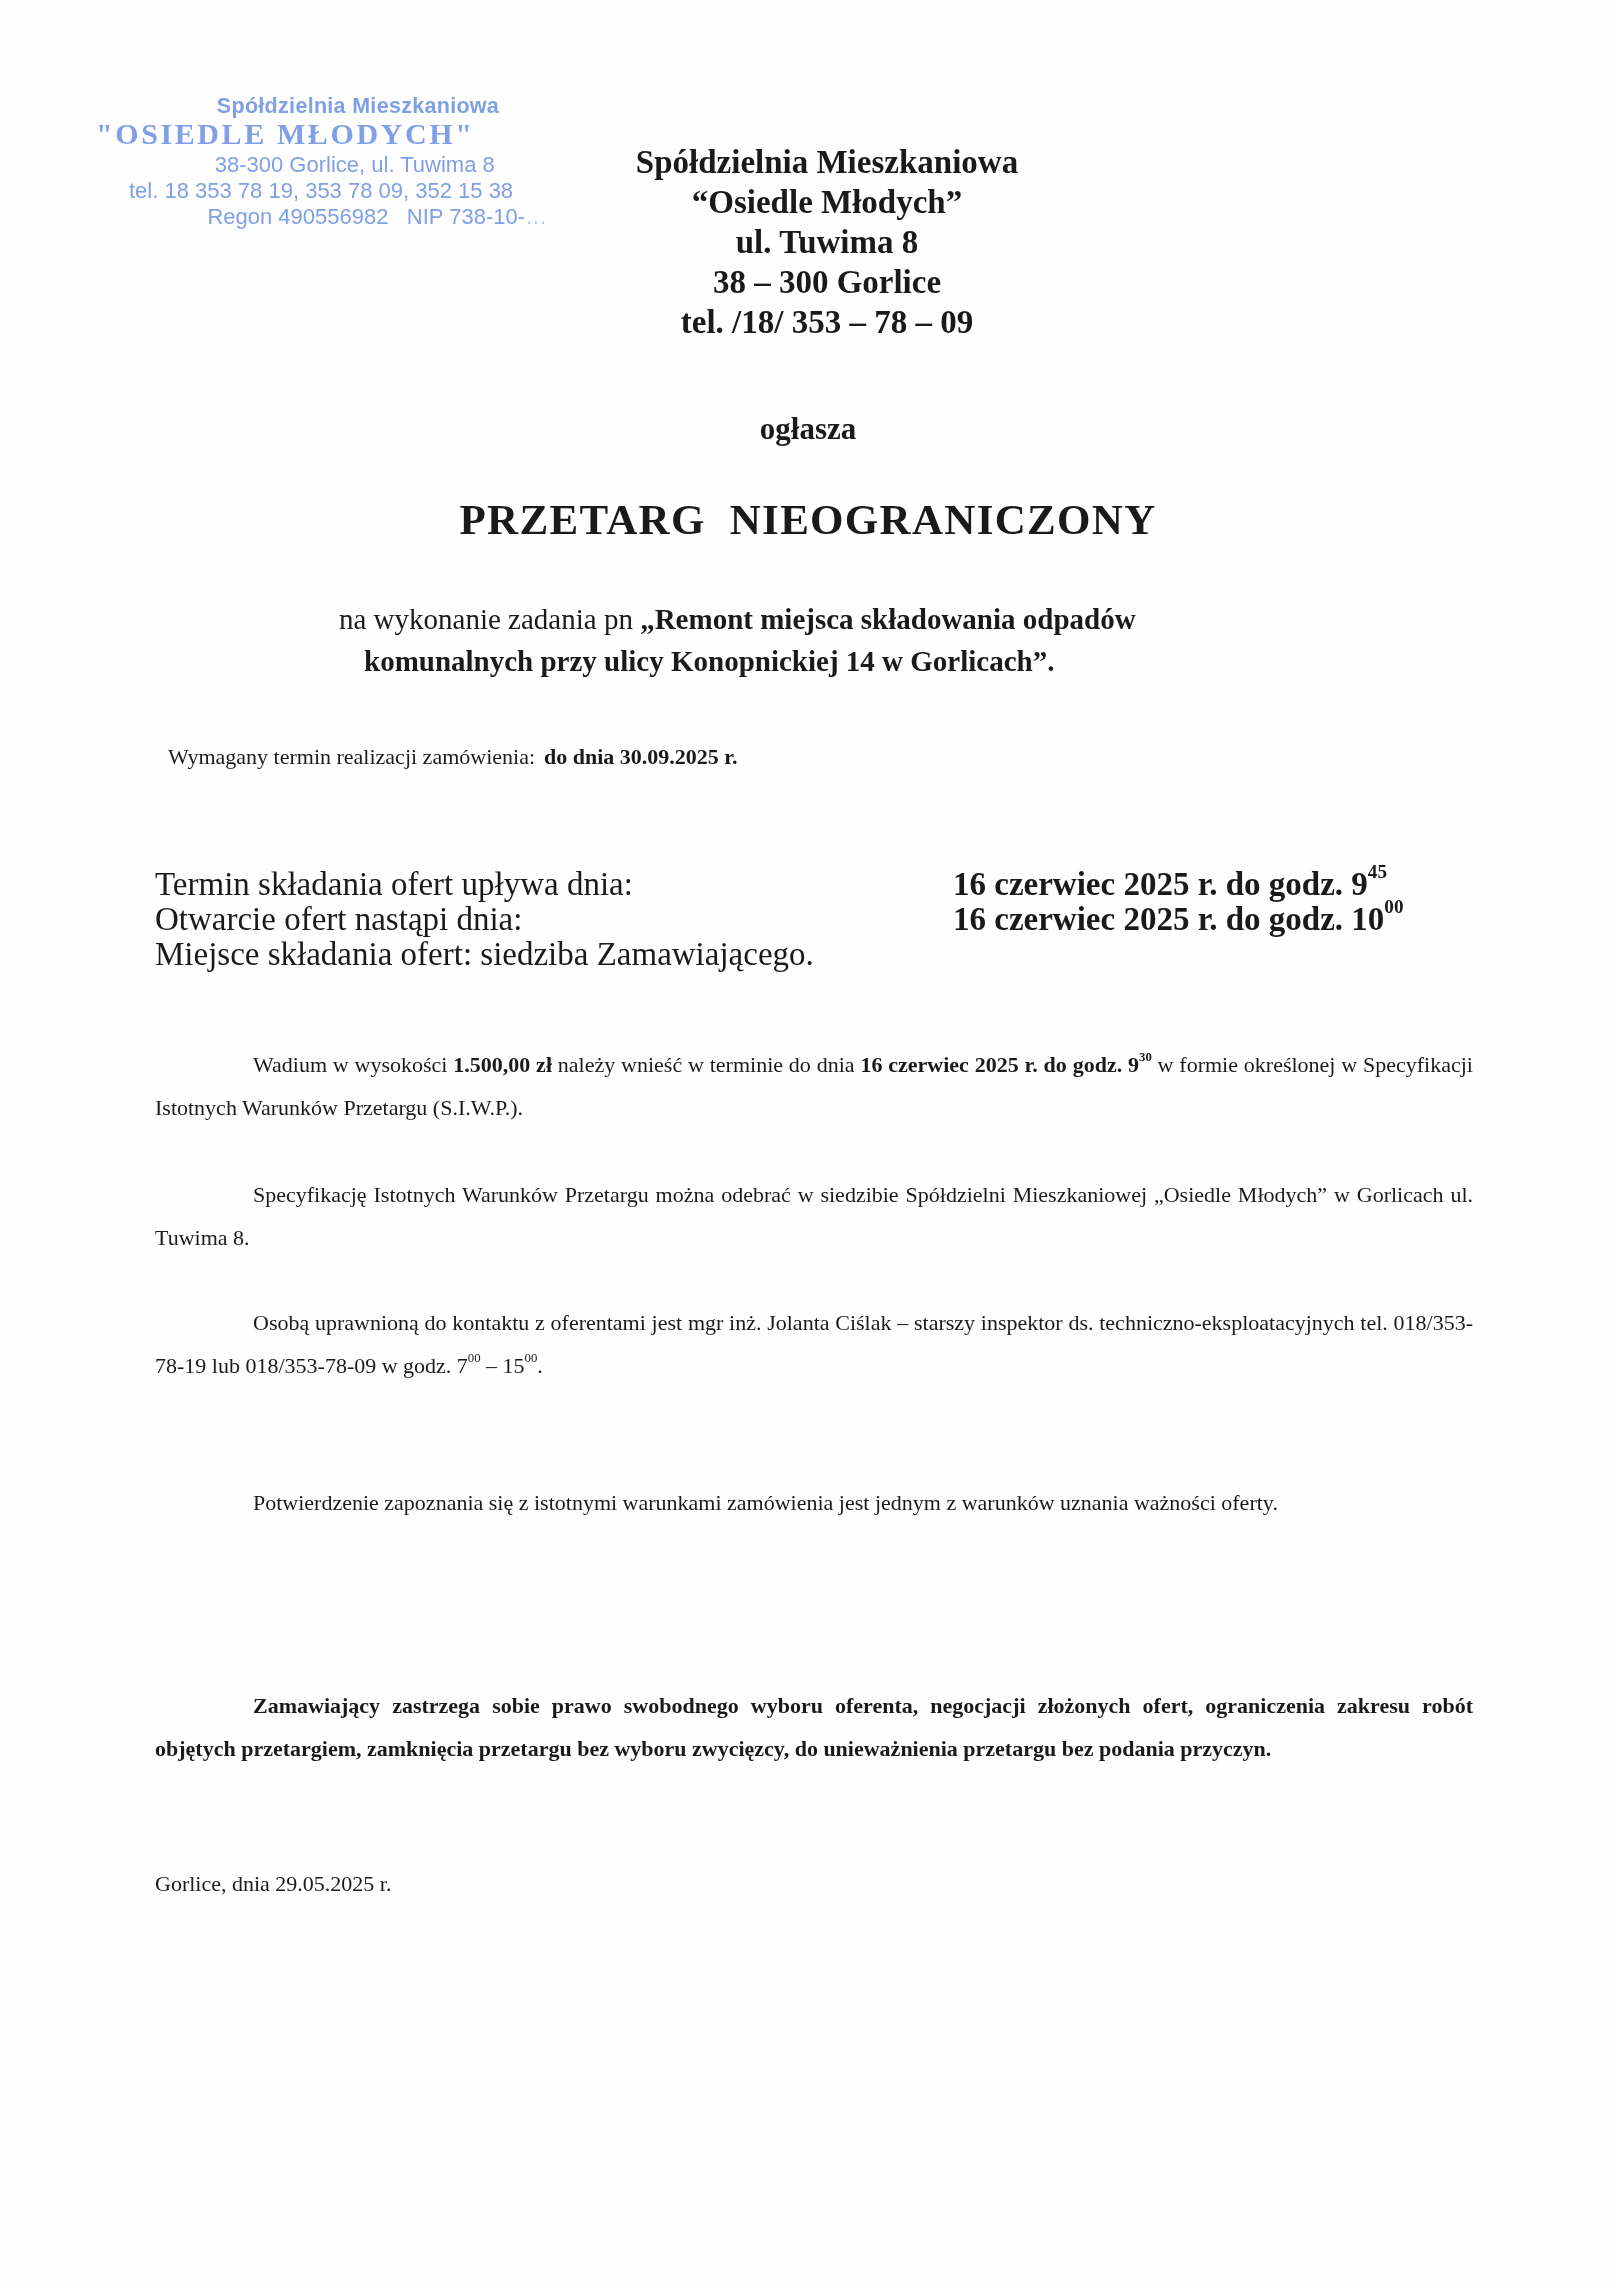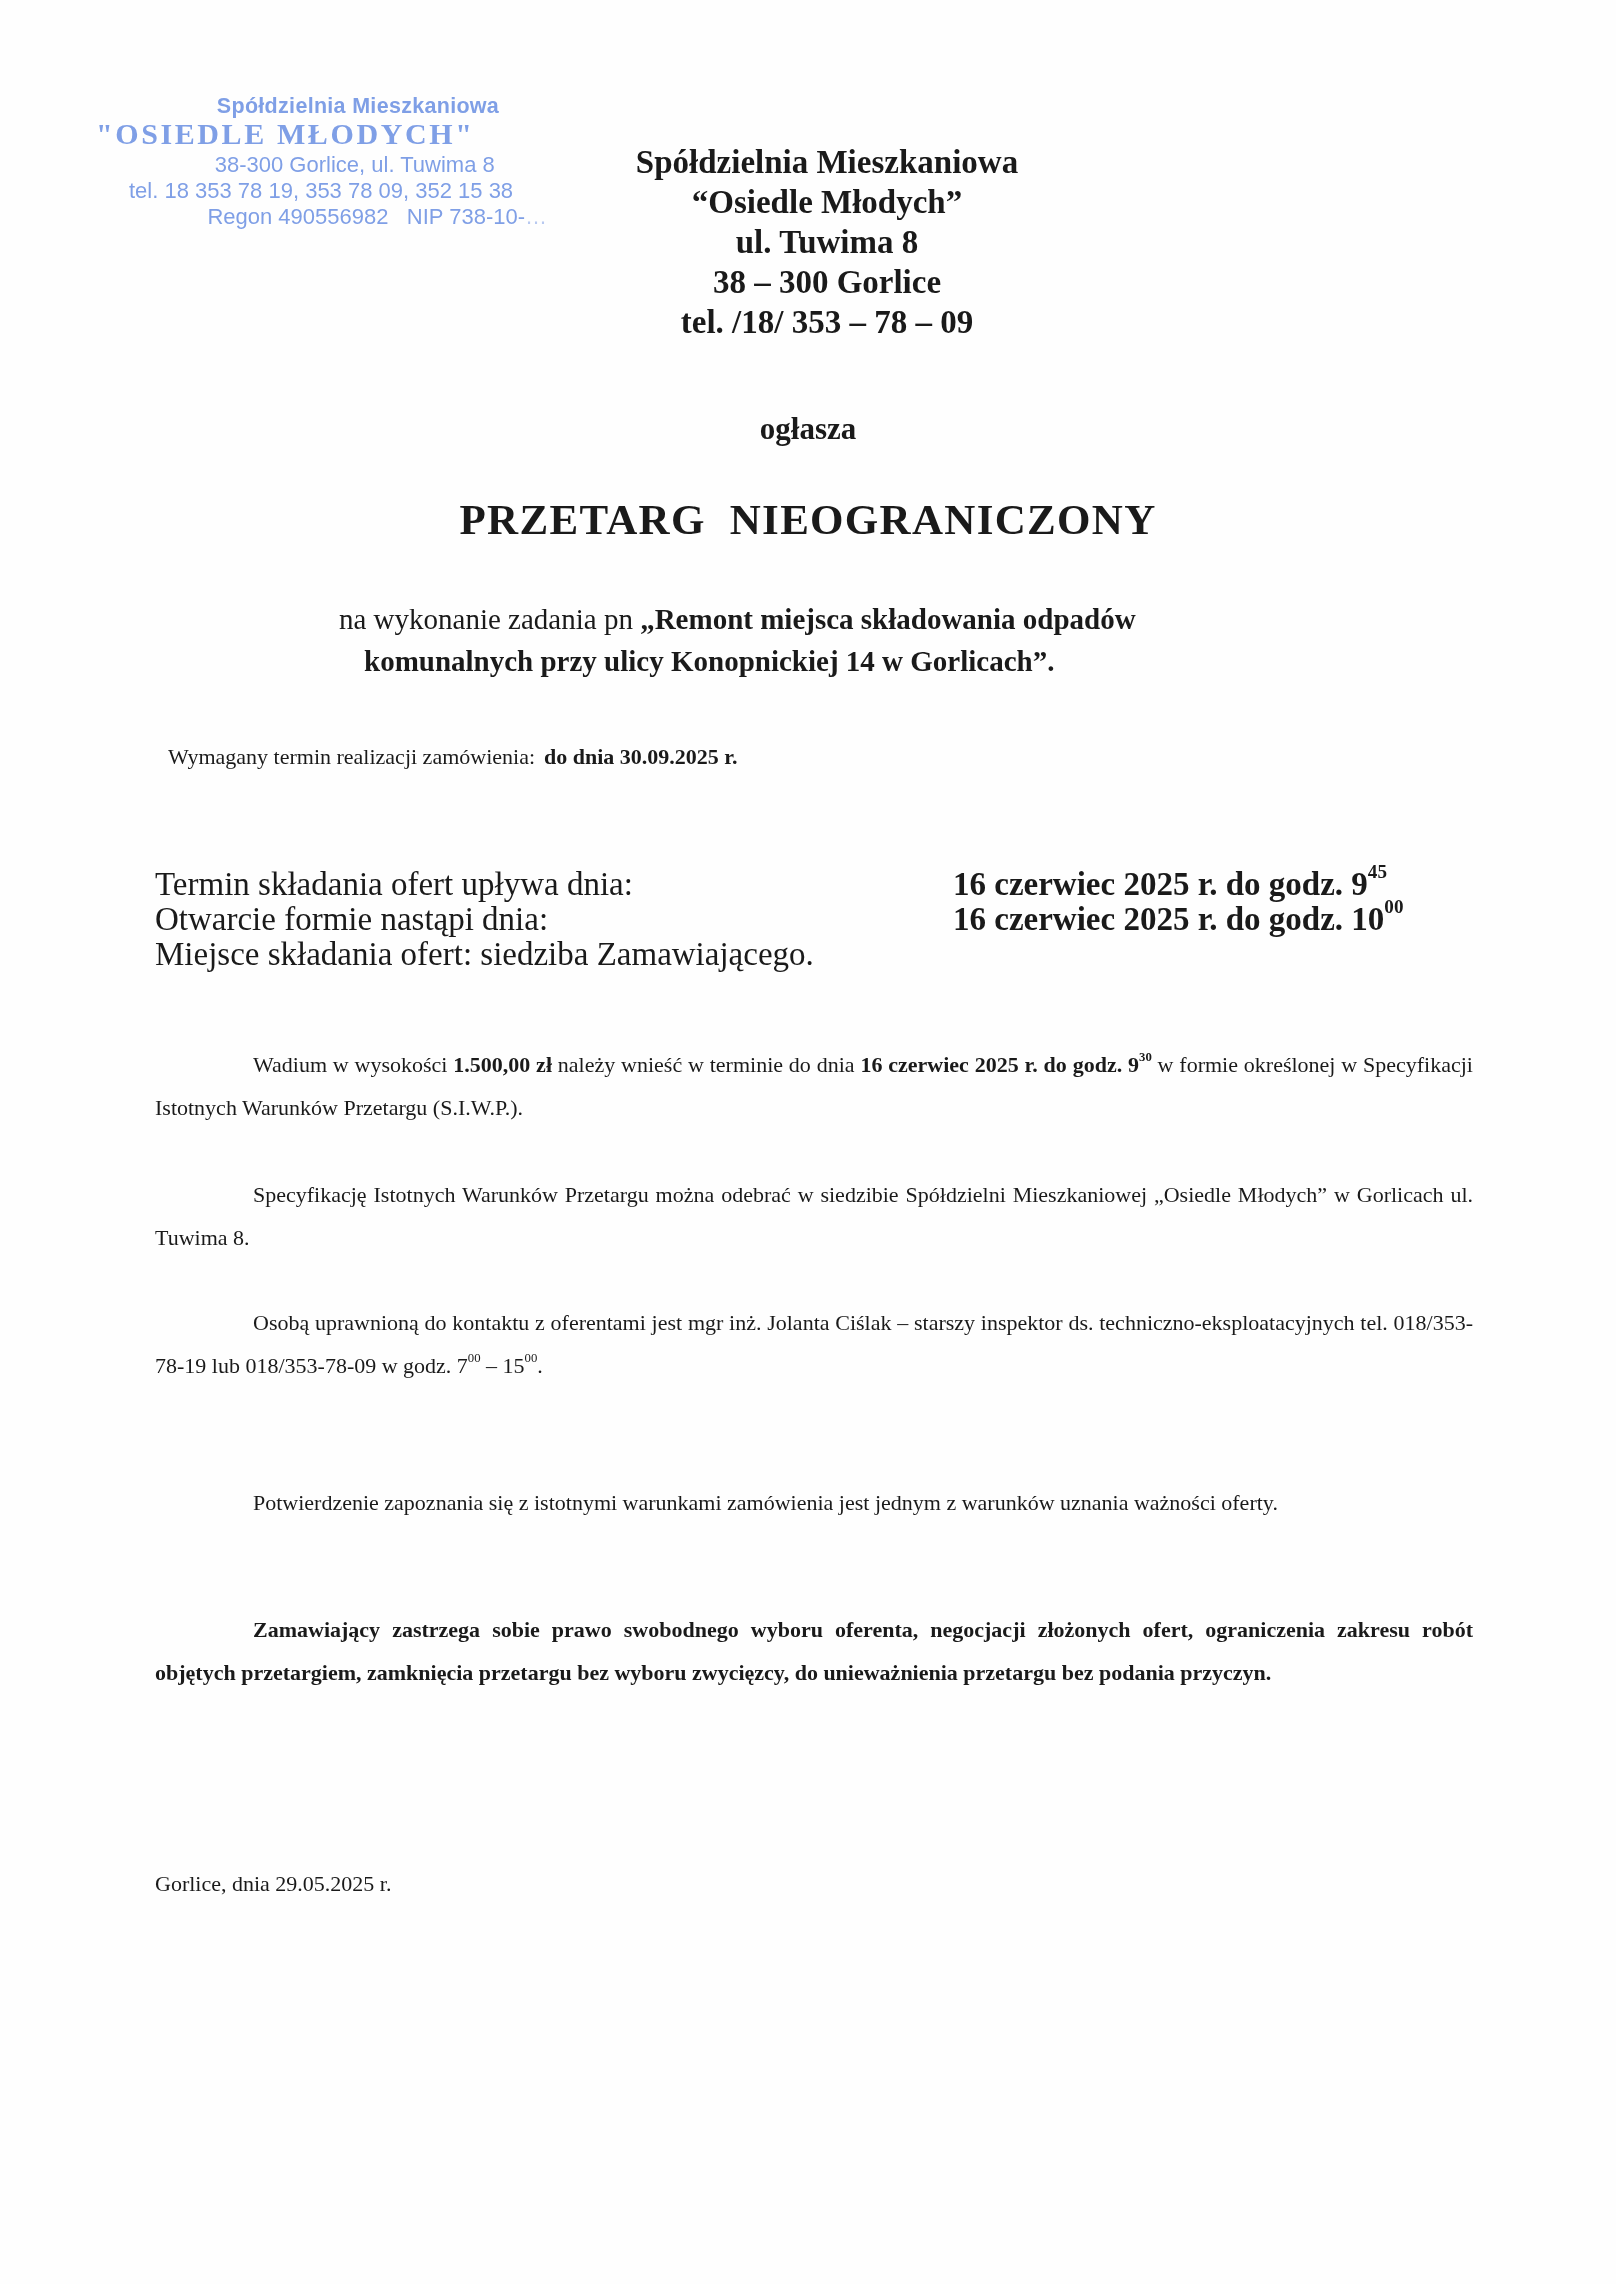--- a/index.html
+++ b/index.html
@@ -38,21 +38,21 @@
   .grid .lbl { width: 798px; }
   .grid .val { font-weight: bold; white-space: nowrap; text-align: right; }
   sup { font-size: 0.58em; line-height: 0; vertical-align: 0.9em; }
 
   .para { text-align: justify; text-align-last: left; }
   .indent { text-indent: 98px; }
   .p-wadium { top: 1043px; }
   .p-siwp { top: 1173px; }
   .p-contact { top: 1301px; }
   .p-confirm { top: 1481px; }
-  .p-reserve { top: 1608px; font-weight: bold; line-height: 43px; }
+  .p-reserve { top: 1684px; font-weight: bold; line-height: 43px; }
   .p-date { top: 1862px; }
 </style>
 </head>
 <body>
 
 <div class="page">
 
   <div class="stamp">
     <div class="s1">Spółdzielnia Mieszkaniowa</div>
     <div class="s2">"OSIEDLE MŁODYCH"</div>
@@ -83,21 +83,21 @@
   <div class="body deadline">
     <span>Wymagany termin realizacji  zamówienia:</span><b>do dnia 30.09.2025 r.</b>
   </div>
 
   <div class="grid">
     <div class="row">
       <span class="lbl">Termin składania ofert upływa dnia:</span>
       <span class="val"><span>16 czerwiec 2025 r. do godz. 9</span><sup>45</sup></span>
     </div>
     <div class="row">
-      <span class="lbl">Otwarcie formie nastąpi dnia:</span>
+      <span class="lbl">Otwarcie ofert nastąpi dnia:</span>
       <span class="val"><span>16 czerwiec 2025 r. do godz. 10</span><sup>00</sup></span>
     </div>
     <div class="row">
       <span>Miejsce składania ofert: siedziba Zamawiającego.</span>
     </div>
   </div>
 
   <div class="body para indent p-wadium">
     <span>Wadium w wysokości </span><b>1.500,00 zł</b><span> należy wnieść w terminie do dnia </span><b><span>16 czerwiec 2025 r. do godz. 9</span><sup>30</sup></b><span> w formie określonej w Specyfikacji Istotnych Warunków Przetargu (S.I.W.P.).</span>
   </div>

